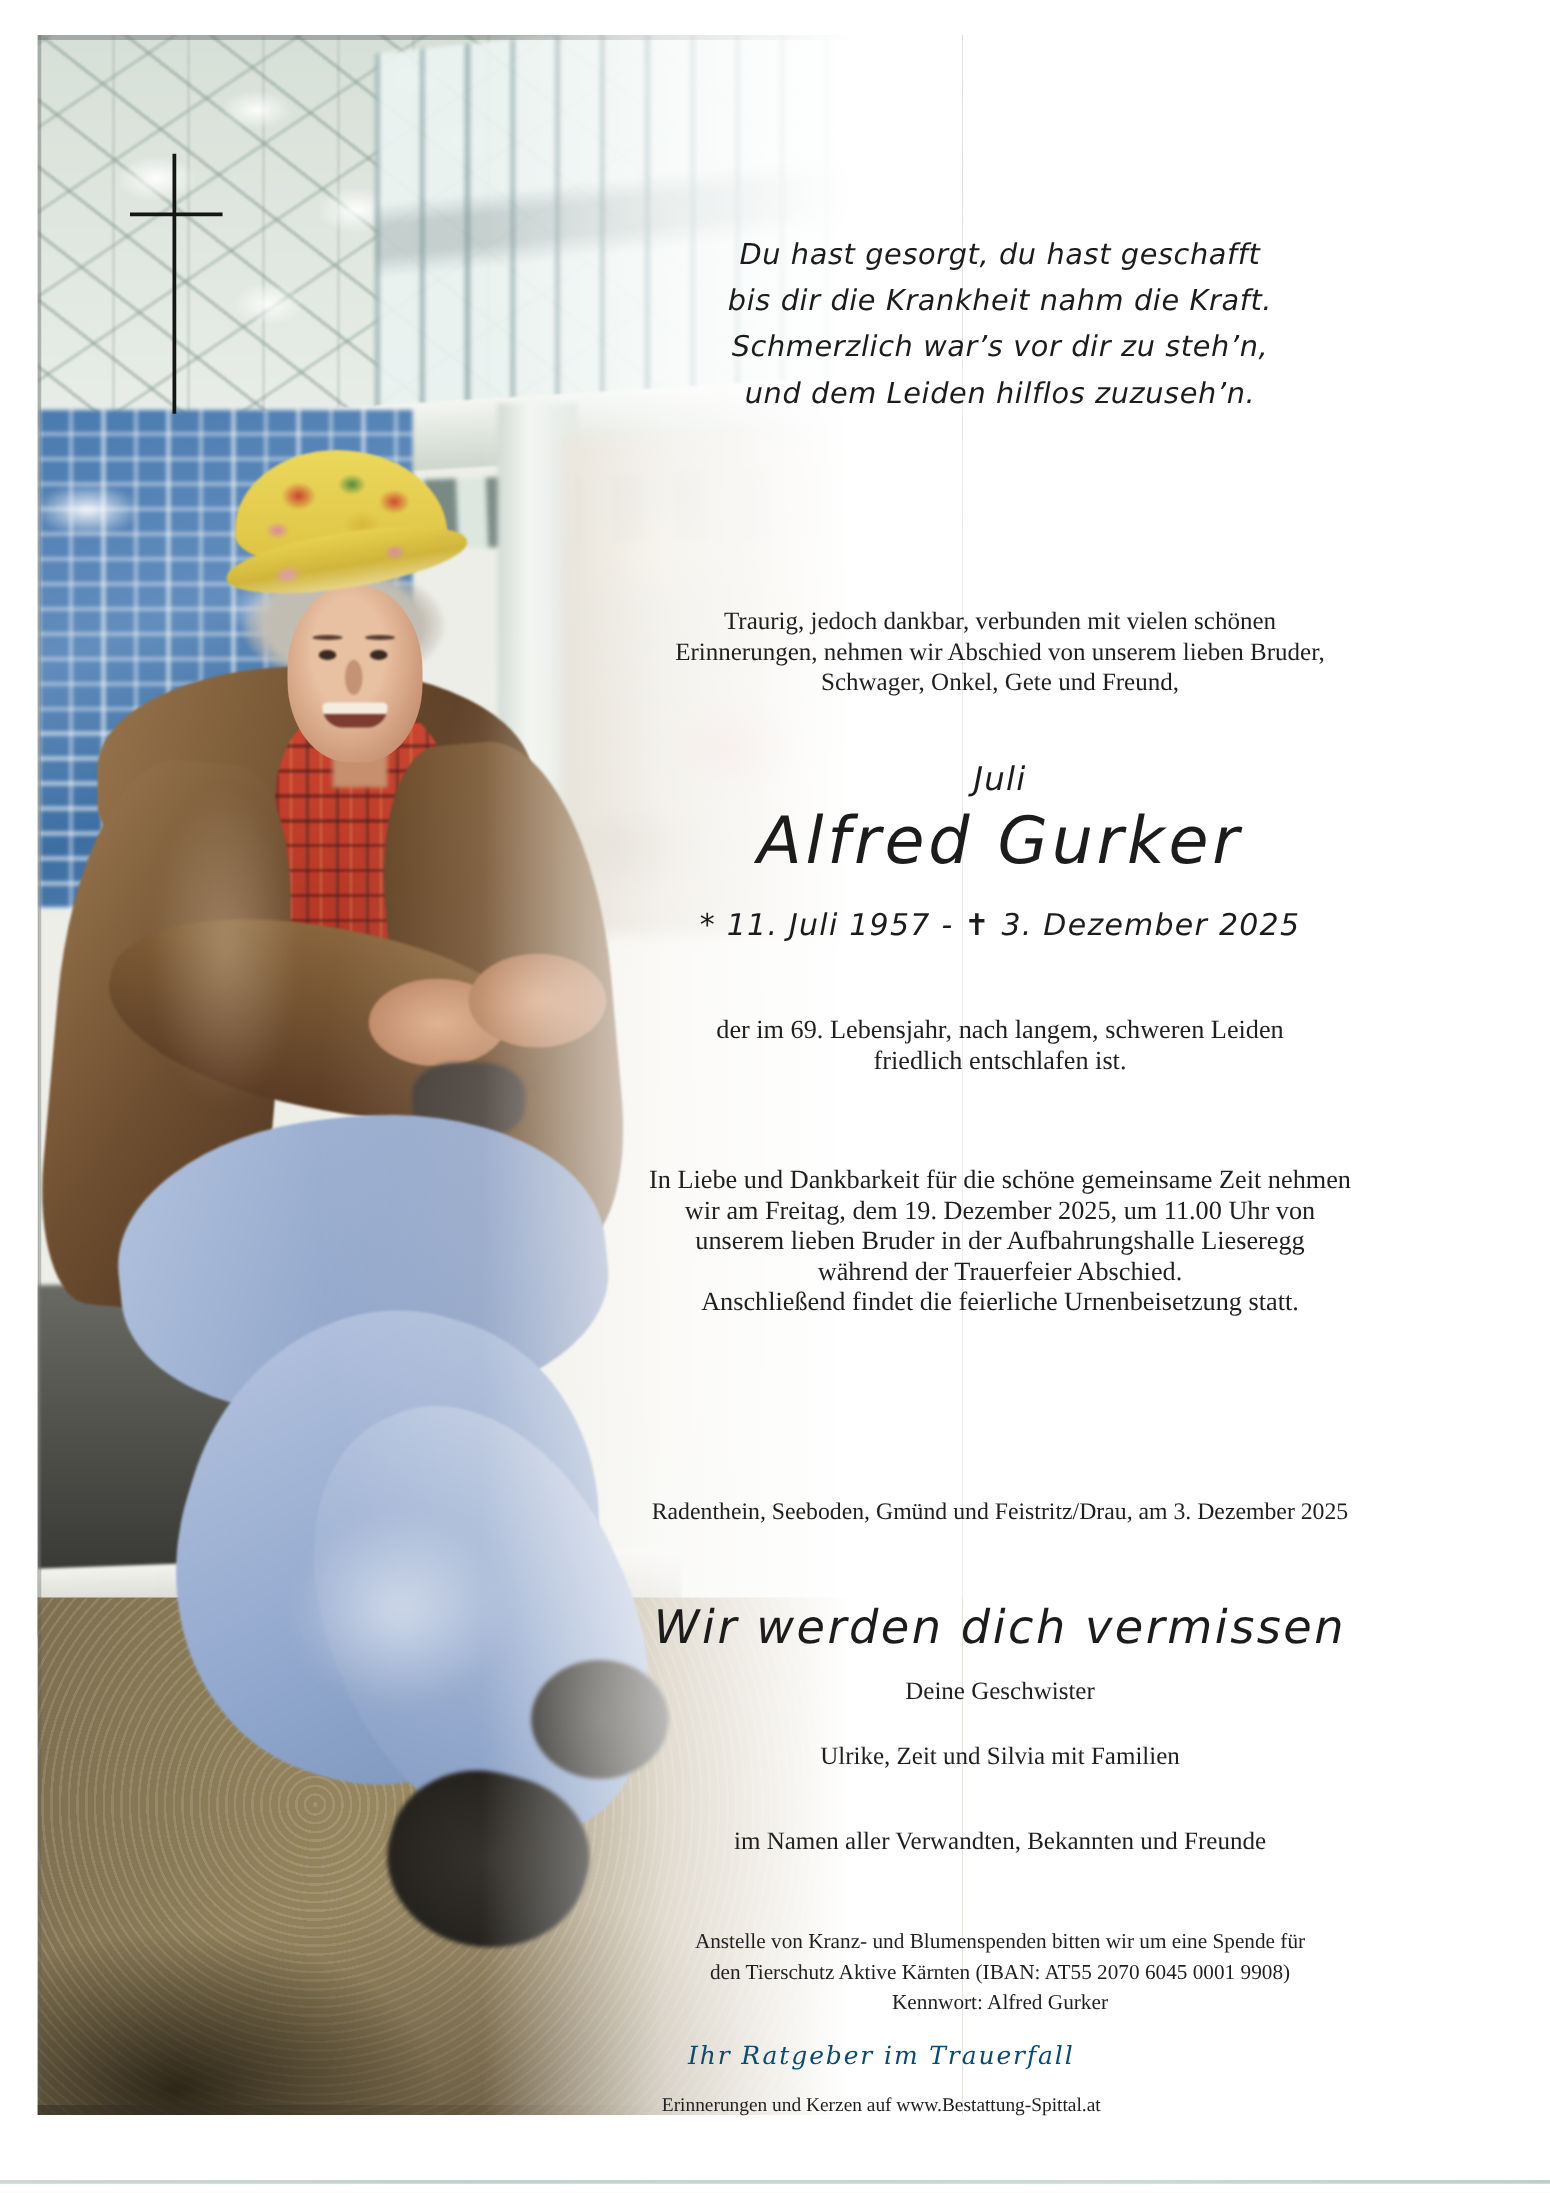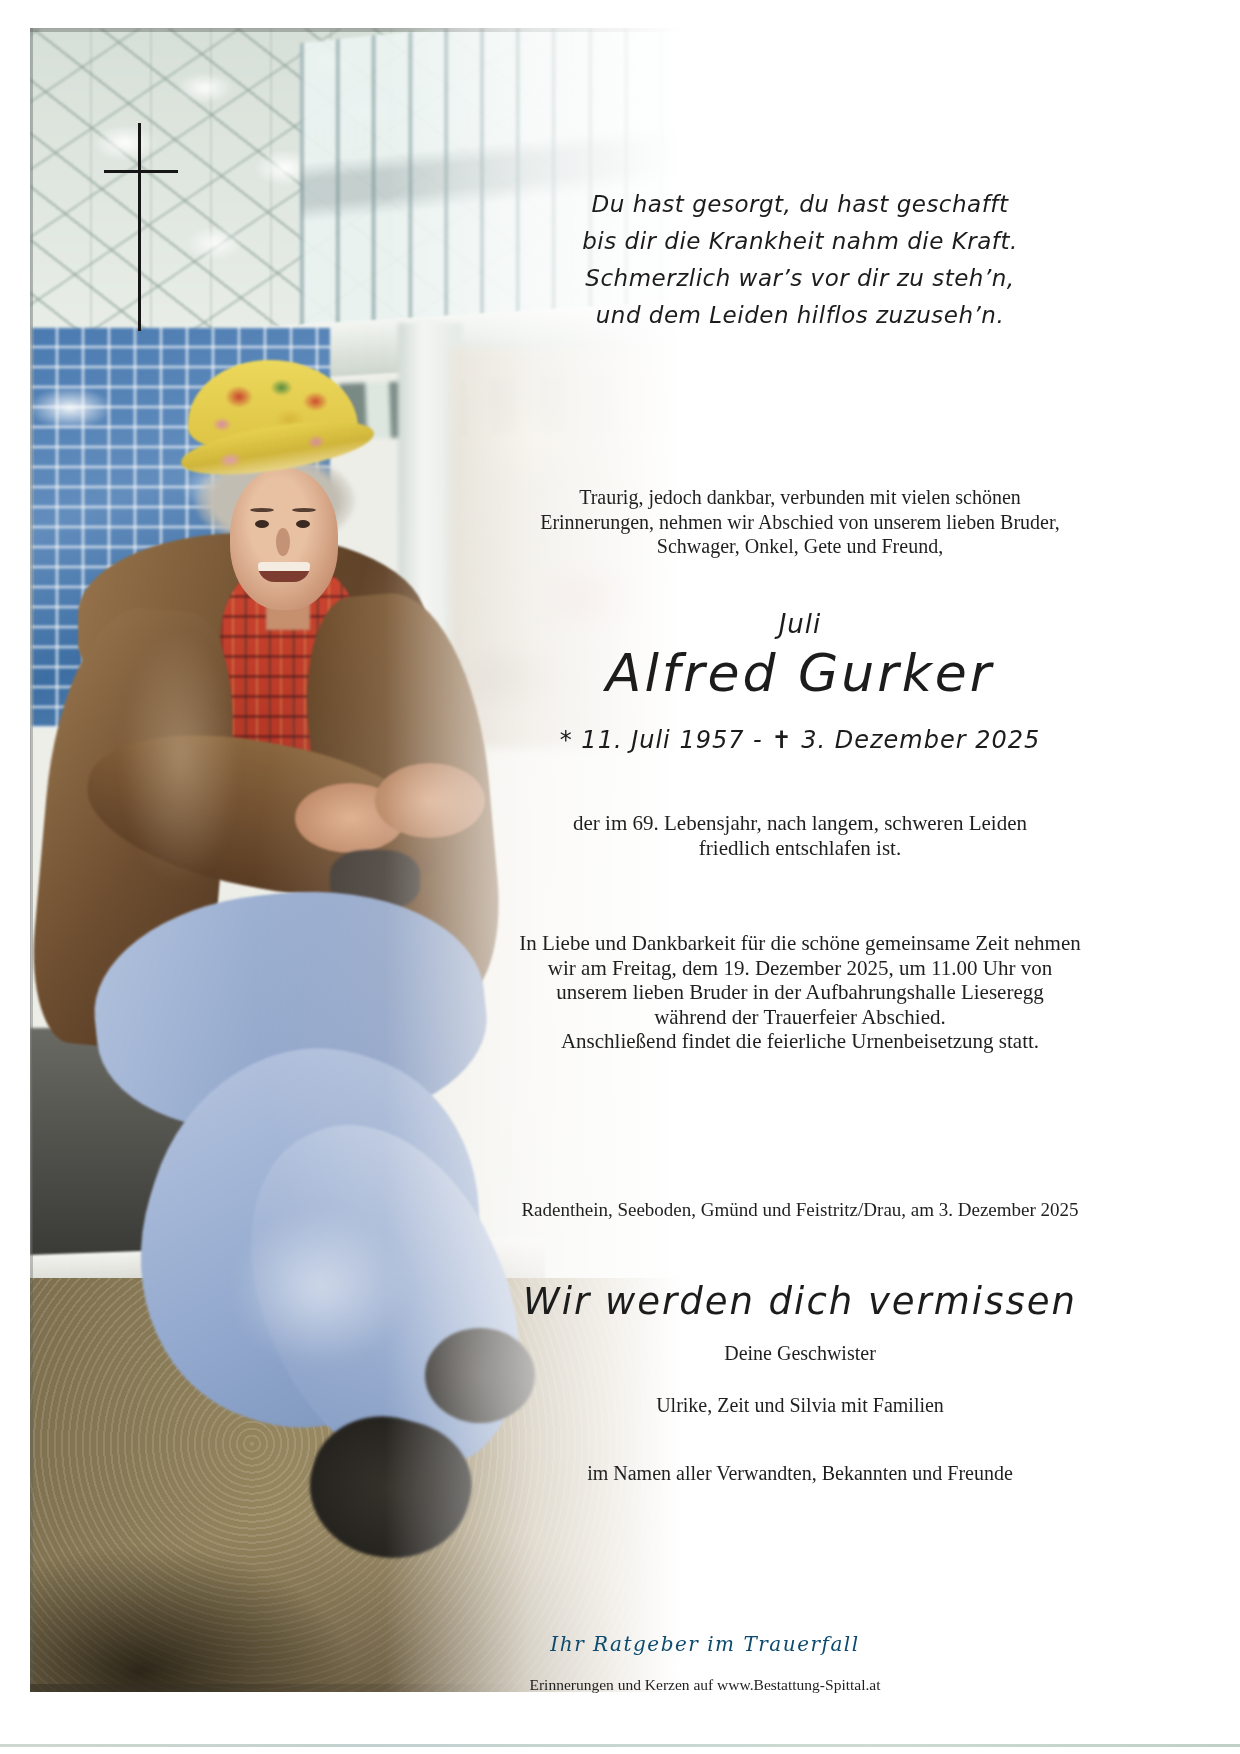--- a/index.html
+++ b/index.html
@@ -256,20 +256,23 @@
   <div class="abs col serif" id="placedate">Radenthein, Seeboden, Gmünd und Feistritz/Drau, am 3. Dezember 2025</div>
 
   <div class="abs col hand" id="farewell">Wir werden dich vermissen</div>
 
   <div class="abs col serif" id="familyintro">Deine Geschwister</div>
 
   <div class="abs col serif" id="familynames">Ulrike, Zeit und Silvia mit Familien</div>
 
   <div class="abs col serif" id="familybehalf">im Namen aller Verwandten, Bekannten und Freunde</div>
 
+  <div class="abs col serif pre" id="donation">Anstelle von Kranz- und Blumenspenden bitten wir um eine Spende für
+den Tierschutz Aktive Kärnten (IBAN: AT55 2070 6045 0001 9908)
+Kennwort: Alfred Gurker</div>
 
   <div class="abs fcol" id="tagline">Ihr Ratgeber im Trauerfall</div>
 
 
   <div class="abs fcol serif" id="condolence">Erinnerungen und Kerzen auf www.Bestattung-Spittal.at</div>
 
   <div class="abs" id="bottomrule"></div>
 
 </div>
 

